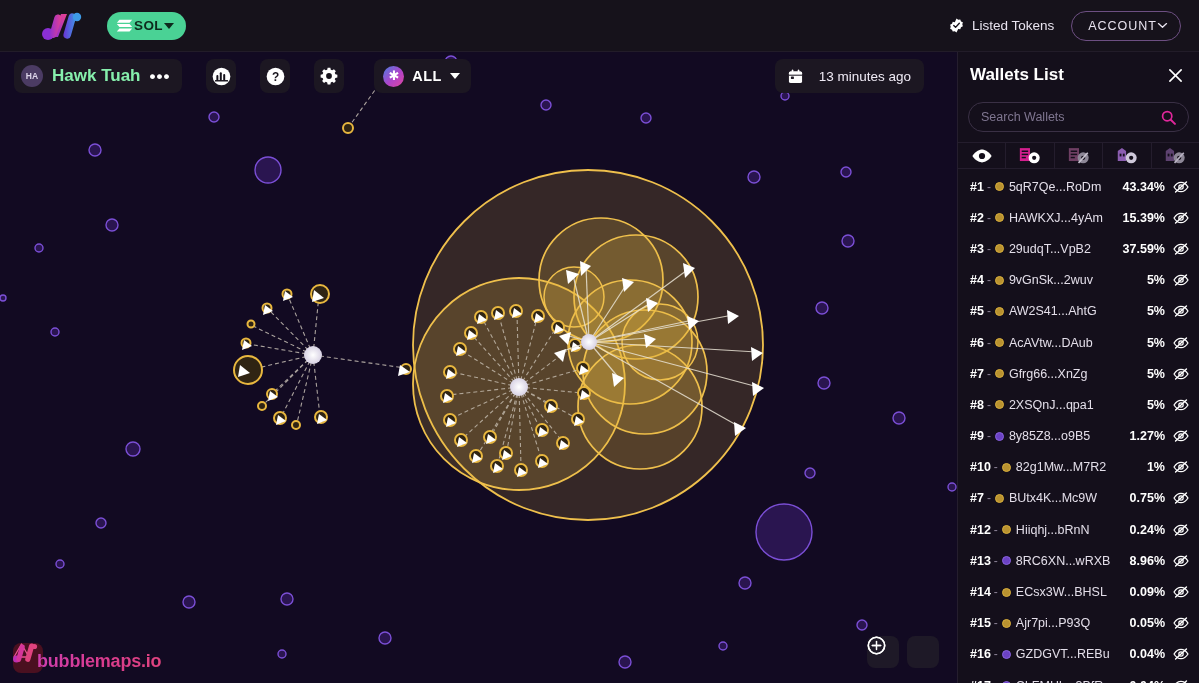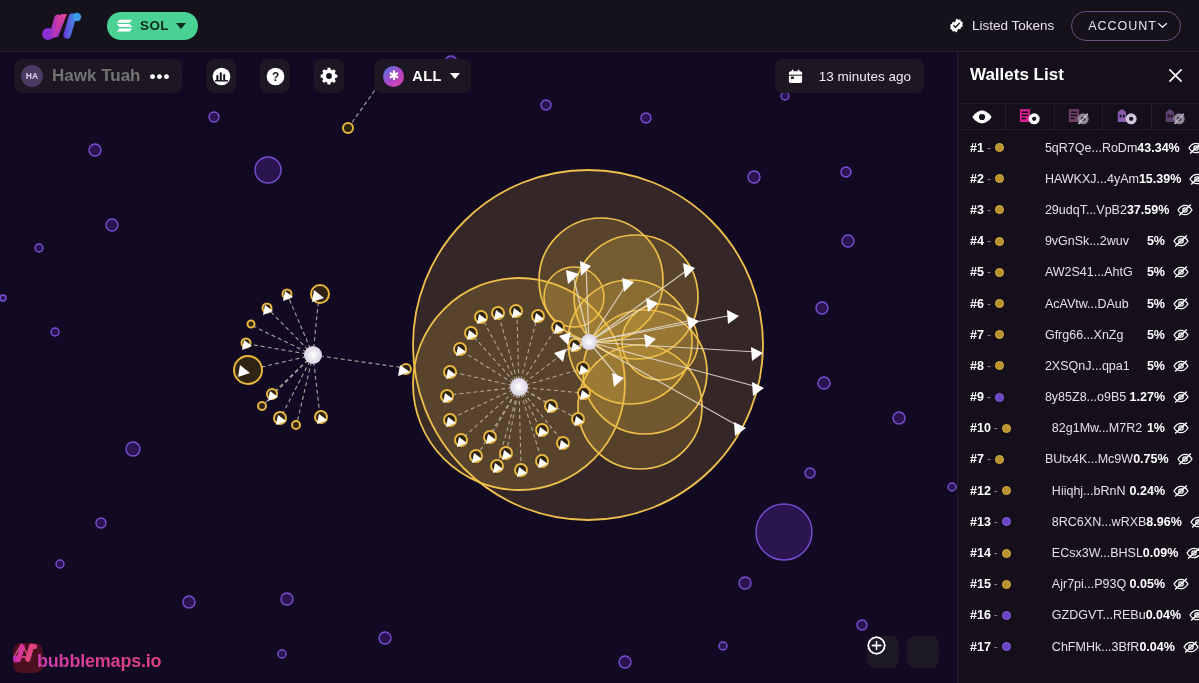--- a/index.html
+++ b/index.html
@@ -21,21 +21,21 @@
     z-index: 30;
   }
   .logo { margin-left: 42px; width: 44px; height: 30px; position: relative; }
   .logo svg { display: block; }
 
   .chain-pill {
     margin-left: 21px;
     height: 28px; padding: 0 12px 0 9px;
     background: #4ad295;
     border-radius: 14px;
-    display: flex; align-items: center; gap: 7px;
+    display: flex; align-items: center; gap: 1px;
     cursor: pointer;
   }
   .chain-pill .sol-glyph { width: 17px; height: 15px; display:block; }
   .chain-label { color: #0e2a1d; font-weight: bold; font-size: 13.5px; letter-spacing: .4px; }
   .caret-dn { width: 0; height: 0; border-left: 5px solid transparent; border-right: 5px solid transparent; border-top: 6px solid #0e2a1d; }
 
   .header-right { margin-left: auto; margin-right: 18px; display: flex; align-items: center; gap: 17px; }
   .listed-tokens { display: flex; align-items: center; gap: 8px; color: #e8e3ef; font-size: 13.5px; cursor: pointer; }
   .verified-badge { width: 15px; height: 15px; display:block; }
 
@@ -65,21 +65,21 @@
   .token-chip {
     height: 34px; background: #1c1722; border-radius: 8px;
     display: flex; align-items: center; gap: 9px; padding: 0 12px 0 7px; cursor: pointer;
   }
   .token-avatar {
     width: 22px; height: 22px; border-radius: 50%;
     background: #4b3b63; color: #ded6ea;
     display: flex; align-items: center; justify-content: center;
     font-size: 8.5px; font-weight: bold; letter-spacing: .2px;
   }
-  .token-name { color: #737373; font-size: 17px; font-weight: bold; }
+  .token-name { color: #86efac; font-size: 17px; font-weight: bold; }
   .dots { color: #ffffff; font-size: 17px; font-weight: bold; letter-spacing: 1px; line-height: 9px; }
 
   .sq-btn {
     width: 30px; height: 34px; background: #1c1722; border-radius: 8px;
     display: flex; align-items: center; justify-content: center; cursor: pointer;
   }
   .sq-btn svg { display: block; }
 
   .all-chip {
     height: 34px; background: #1c1722; border-radius: 8px;
@@ -163,21 +163,21 @@
   .filter-cell:last-child { border-right: none; }
 
   .wlist { flex: 1; overflow: hidden; padding-top: 2px; }
   .wrow {
     height: 31.2px; display: flex; align-items: center;
     padding: 0 10px 0 12px; cursor: pointer;
   }
   .wrank { color: #ffffff; font-size: 12.5px; font-weight: bold; flex: 0 0 auto; }
   .wdash { color: #8b8296; font-size: 12px; margin: 0 4px 0 3px; }
   .wdot { width: 9px; height: 9px; border-radius: 50%; flex: 0 0 auto; margin-right: 5px; }
-  .waddr { color: #e3dee9; font-size: 12.5px; white-space: nowrap; margin-left: 36px; }
+  .waddr { color: #e3dee9; font-size: 12.5px; white-space: nowrap; }
   .wpct { margin-left: auto; color: #ffffff; font-size: 12.5px; font-weight: bold; }
   .weye { margin-left: 8px; flex: 0 0 auto; width: 16px; height: 16px; cursor: pointer; }
 </style>
 </head>
 <body>
 
 <div class="app">
 
   <div class="header">
 
@@ -539,20 +539,27 @@
   <div class="panel">
 
     <div class="panel-head">
       <div class="panel-title">Wallets List</div>
       <svg class="panel-close" viewBox="0 0 16 16">
         <line x1="2" y1="2" x2="14" y2="14" stroke="#ffffff" stroke-width="1.7" stroke-linecap="round"></line>
         <line x1="14" y1="2" x2="2" y2="14" stroke="#ffffff" stroke-width="1.7" stroke-linecap="round"></line>
       </svg>
     </div>
 
+    <div class="wsearch">
+      <input type="text" placeholder="Search Wallets" style="">
+      <svg width="15" height="15" viewBox="0 0 14 14">
+        <circle cx="5.8" cy="5.8" r="4.3" fill="none" stroke="#e0279b" stroke-width="1.6"></circle>
+        <line x1="9.1" y1="9.1" x2="13" y2="13" stroke="#e0279b" stroke-width="1.8" stroke-linecap="round"></line>
+      </svg>
+    </div>
 
     <div class="filters">
       <div class="filter-cell">
         <svg width="22" height="16" viewBox="0 0 24 16">
           <path d="M1.5 8 C5 2.5 10 1 12 1 C14 1 19 2.5 22.5 8 C19 13.5 14 15 12 15 C10 15 5 13.5 1.5 8 Z" fill="#ffffff"></path>
           <circle cx="12" cy="8" r="3.4" fill="#140f1b"></circle>
         </svg>
       </div>
       <div class="filter-cell">
         <svg width="24" height="17" viewBox="0 0 26 18">

